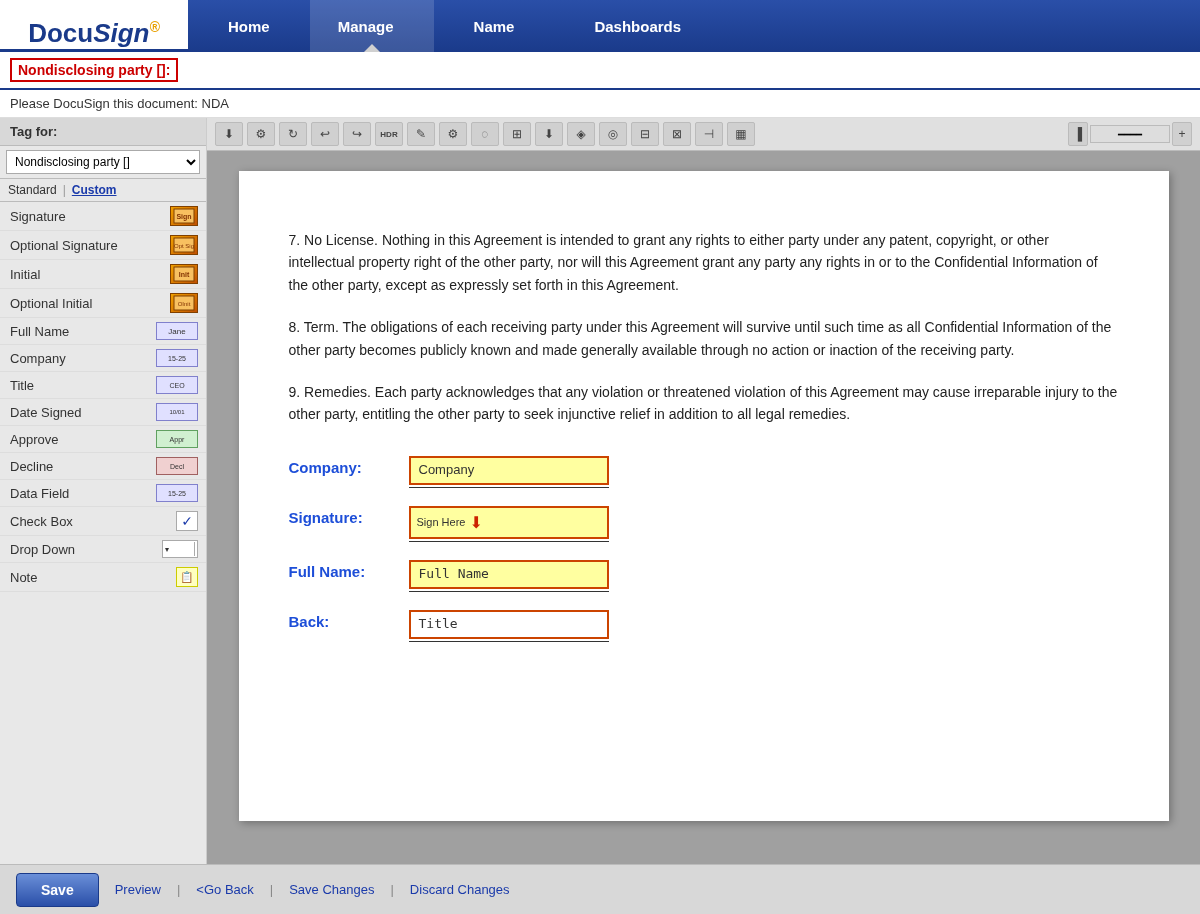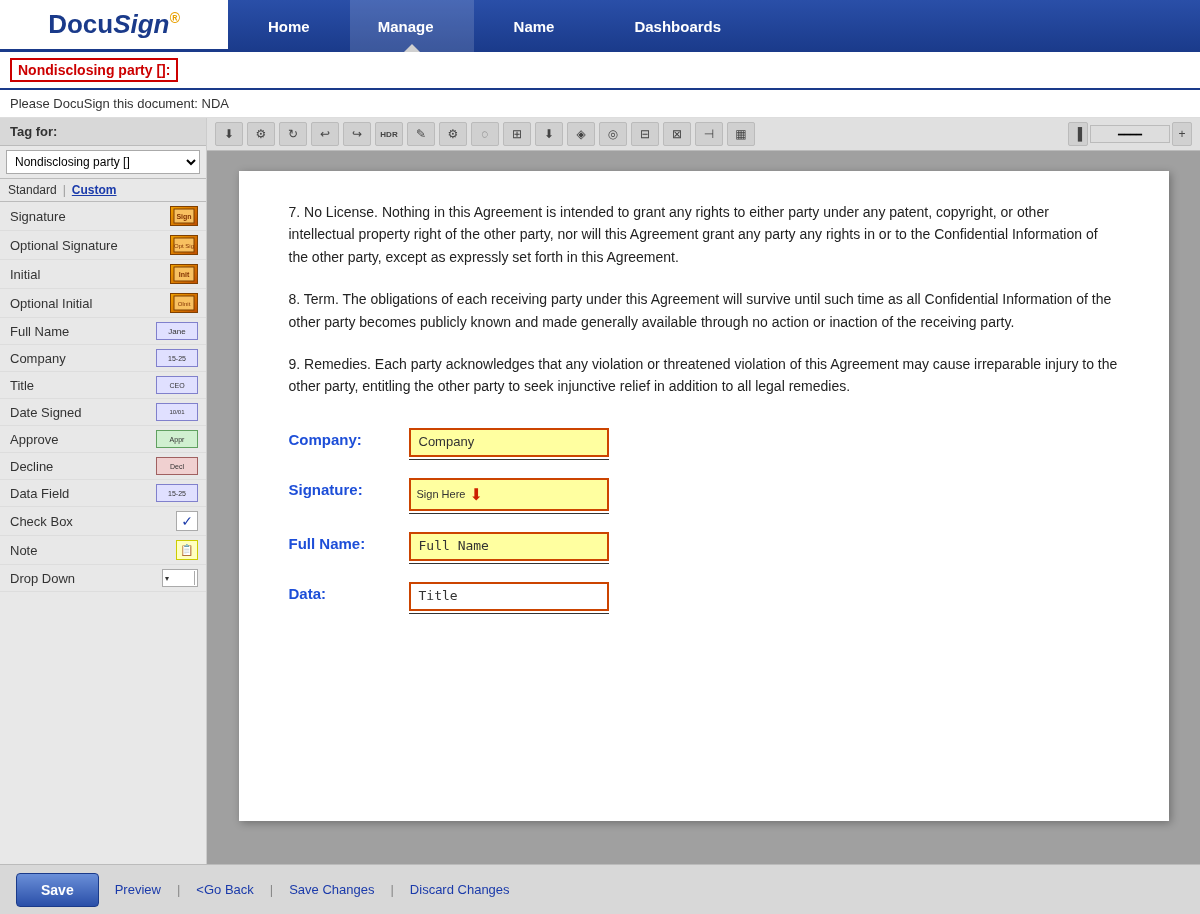--- a/index.html
+++ b/index.html
@@ -1,20 +1,20 @@
 <!DOCTYPE html>
 <html><head>
   <meta charset="utf-8">
   <style>
     * { box-sizing: border-box; margin: 0; padding: 0; }
     body { font-family: Arial, sans-serif; font-size: 13px; background: #d0d0d0; width: 1200px; height: 914px; overflow: hidden; display: flex; flex-direction: column; }
 
     
     .top-nav { background: linear-gradient(to bottom, #2a4fa8, #1a3a8a); display: flex; align-items: stretch; height: 52px; }
-    .logo-area { background: white; width: 228px; display: flex; align-items: center; justify-content: center; border-bottom: 3px solid #1a3a8a; }
+    .logo-area { background: white; width: 188px; display: flex; align-items: flex-end; justify-content: center; border-bottom: 3px solid #1a3a8a; }
     .logo-text { font-size: 26px; font-weight: bold; color: #1a3a8a; }
     .logo-text span { font-style: italic; }
     .nav-items { display: flex; align-items: stretch; flex: 1; }
     .nav-item { color: white; display: flex; align-items: center; justify-content: center; padding: 0 40px; cursor: pointer; font-size: 15px; font-weight: bold; position: relative; }
     .nav-item.active { background: rgba(255,255,255,0.15); padding-left: 28px; }
     .nav-item.active::after { content: ''; position: absolute; bottom: 0; left: 50%; transform: translateX(-50%); width: 0; height: 0; border-left: 8px solid transparent; border-right: 8px solid transparent; border-bottom: 8px solid #d0d0d0; }
 
     
     .recipient-bar { background: white; border-bottom: 2px solid #1a3a8a; padding: 6px 10px; display: flex; align-items: center; gap: 8px; }
     .recipient-label { font-size: 14px; font-weight: bold; color: #cc0000; border: 2px solid #cc0000; padding: 2px 6px; }
@@ -46,21 +46,21 @@
 
     
     .doc-toolbar { background: #e0e0e0; border-bottom: 1px solid #bbb; display: flex; align-items: center; padding: 4px 8px; gap: 4px; flex-wrap: nowrap; overflow: hidden; }
     .toolbar-btn { width: 28px; height: 24px; display: flex; align-items: center; justify-content: center; cursor: pointer; background: #d0d0d0; border: 1px solid #bbb; border-radius: 2px; font-size: 12px; color: #444; }
     .zoom-control { display: flex; align-items: center; margin-left: auto; gap: 2px; }
 
     
     .doc-area { flex: 1; background: #a0a0a0; overflow: auto; padding: 20px; }
     .doc-page { background: white; margin: 0 auto; width: 930px; min-height: 650px; padding: 30px 50px; box-shadow: 2px 2px 8px rgba(0,0,0,0.3); position: relative; }
 
-    .doc-content { font-size: 14px; line-height: 1.6; color: #222; }
+    .doc-content { font-size: 14px; line-height: 1.6; color: #222; margin-top: 28px; }
     .doc-paragraph { margin-bottom: 20px; }
 
     
     .doc-form-section { margin-top: 30px; }
     .doc-form-row { display: flex; align-items: flex-start; margin-bottom: 18px; }
     .doc-form-label { font-size: 15px; font-weight: bold; color: #1d4ed8; width: 120px; flex-shrink: 0; }
     .doc-form-field-area { display: flex; flex-direction: column; }
 
     .field-tag-company { background: #ffffa0; border: 2px solid #cc4400; padding: 2px 8px; font-size: 13px; color: #333; display: inline-block; }
     .field-tag-signhere { background: #ffffa0; border: 2px solid #cc4400; padding: 2px 6px; font-size: 11px; color: #333; display: flex; align-items: center; gap: 4px; }
@@ -189,30 +189,30 @@
         <div class="tag-icon" style="width:42px;height:18px;background:#e0e0ff;border:1px solid #8080cc;display:flex;align-items:center;justify-content:center;font-size:7px;color:#333;">15-25</div>
       </div>
 
       <div class="tag-item">
         <span class="tag-item-label">Check Box</span>
         <div class="tag-icon icon-checkbox" style="width:22px;height:20px;background:white;border:1px solid #aaa;display:flex;align-items:center;justify-content:center;font-size:14px;color:#1a3aaa;">✓</div>
       </div>
 
 
       <div class="tag-item">
-        <span class="tag-item-label">Note</span>
-        <div class="tag-icon" style="width:22px;height:20px;background:#ffffc0;border:1px solid #cccc00;display:flex;align-items:center;justify-content:center;font-size:11px;">📋</div>
-      </div>
-
-      <div class="tag-item">
         <span class="tag-item-label">Drop Down</span>
         <div class="tag-icon" style="width:36px;height:18px;background:white;border:1px solid #aaa;display:flex;align-items:center;justify-content:space-between;padding:0 2px;font-size:8px;color:#333;">
           <span>▾</span>
             <span style="width:1px;height:14px;background:#aaa;"></span>
         </div>
+      </div>
+
+      <div class="tag-item">
+        <span class="tag-item-label">Note</span>
+        <div class="tag-icon" style="width:22px;height:20px;background:#ffffc0;border:1px solid #cccc00;display:flex;align-items:center;justify-content:center;font-size:11px;">📋</div>
       </div>
 
     </div>
   </div>
 
   <div style="flex:1;display:flex;flex-direction:column;overflow:hidden;">
 
     <div class="doc-toolbar">
       <div class="toolbar-btn">⬇</div>
       <div class="toolbar-btn">⚙</div>
@@ -277,21 +277,21 @@
 
             <div class="doc-form-row" style="margin-top:10px;">
               <div class="doc-form-label">Full Name:</div>
               <div class="doc-form-field-area">
                 <span class="field-tag-fullname">Full Name</span>
                 <div class="field-underline"></div>
               </div>
             </div>
 
             <div class="doc-form-row" style="margin-top:10px;">
-              <div class="doc-form-label">Data:</div>
+              <div class="doc-form-label">Back:</div>
               <div class="doc-form-field-area">
                 <span class="field-tag-title">Title</span>
                 <div class="field-underline"></div>
               </div>
             </div>
 
           </div>
         </div>
       </div>
     </div>

